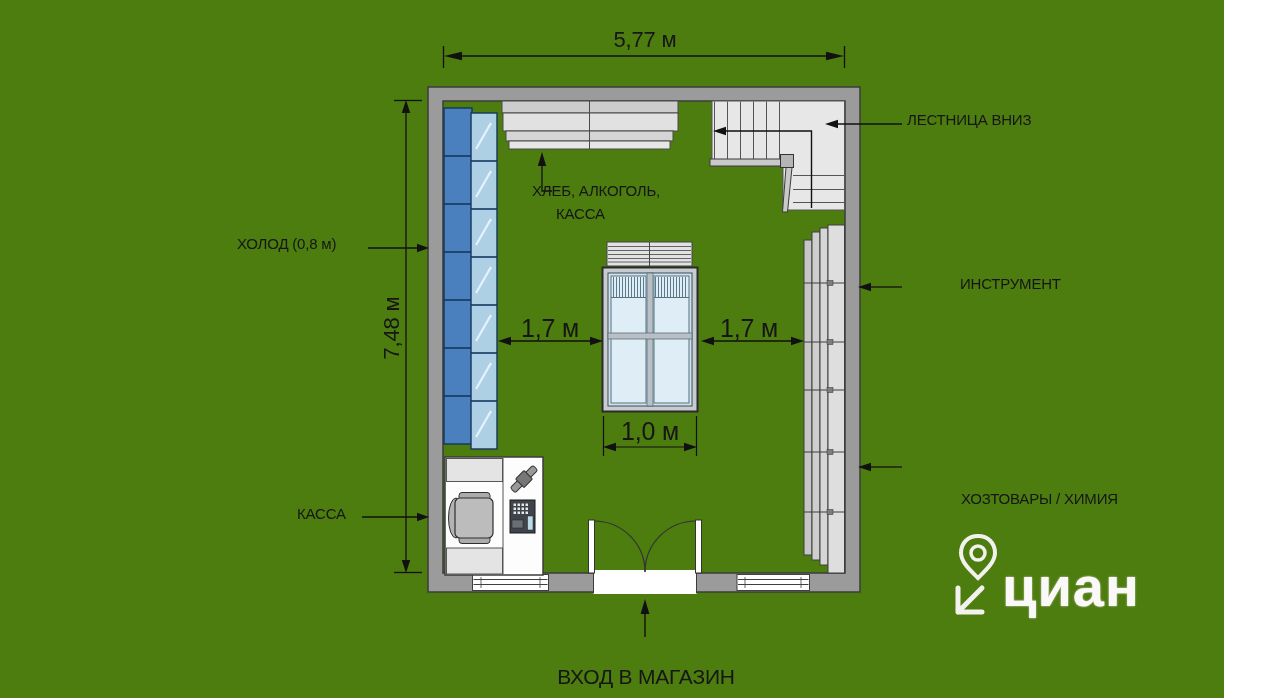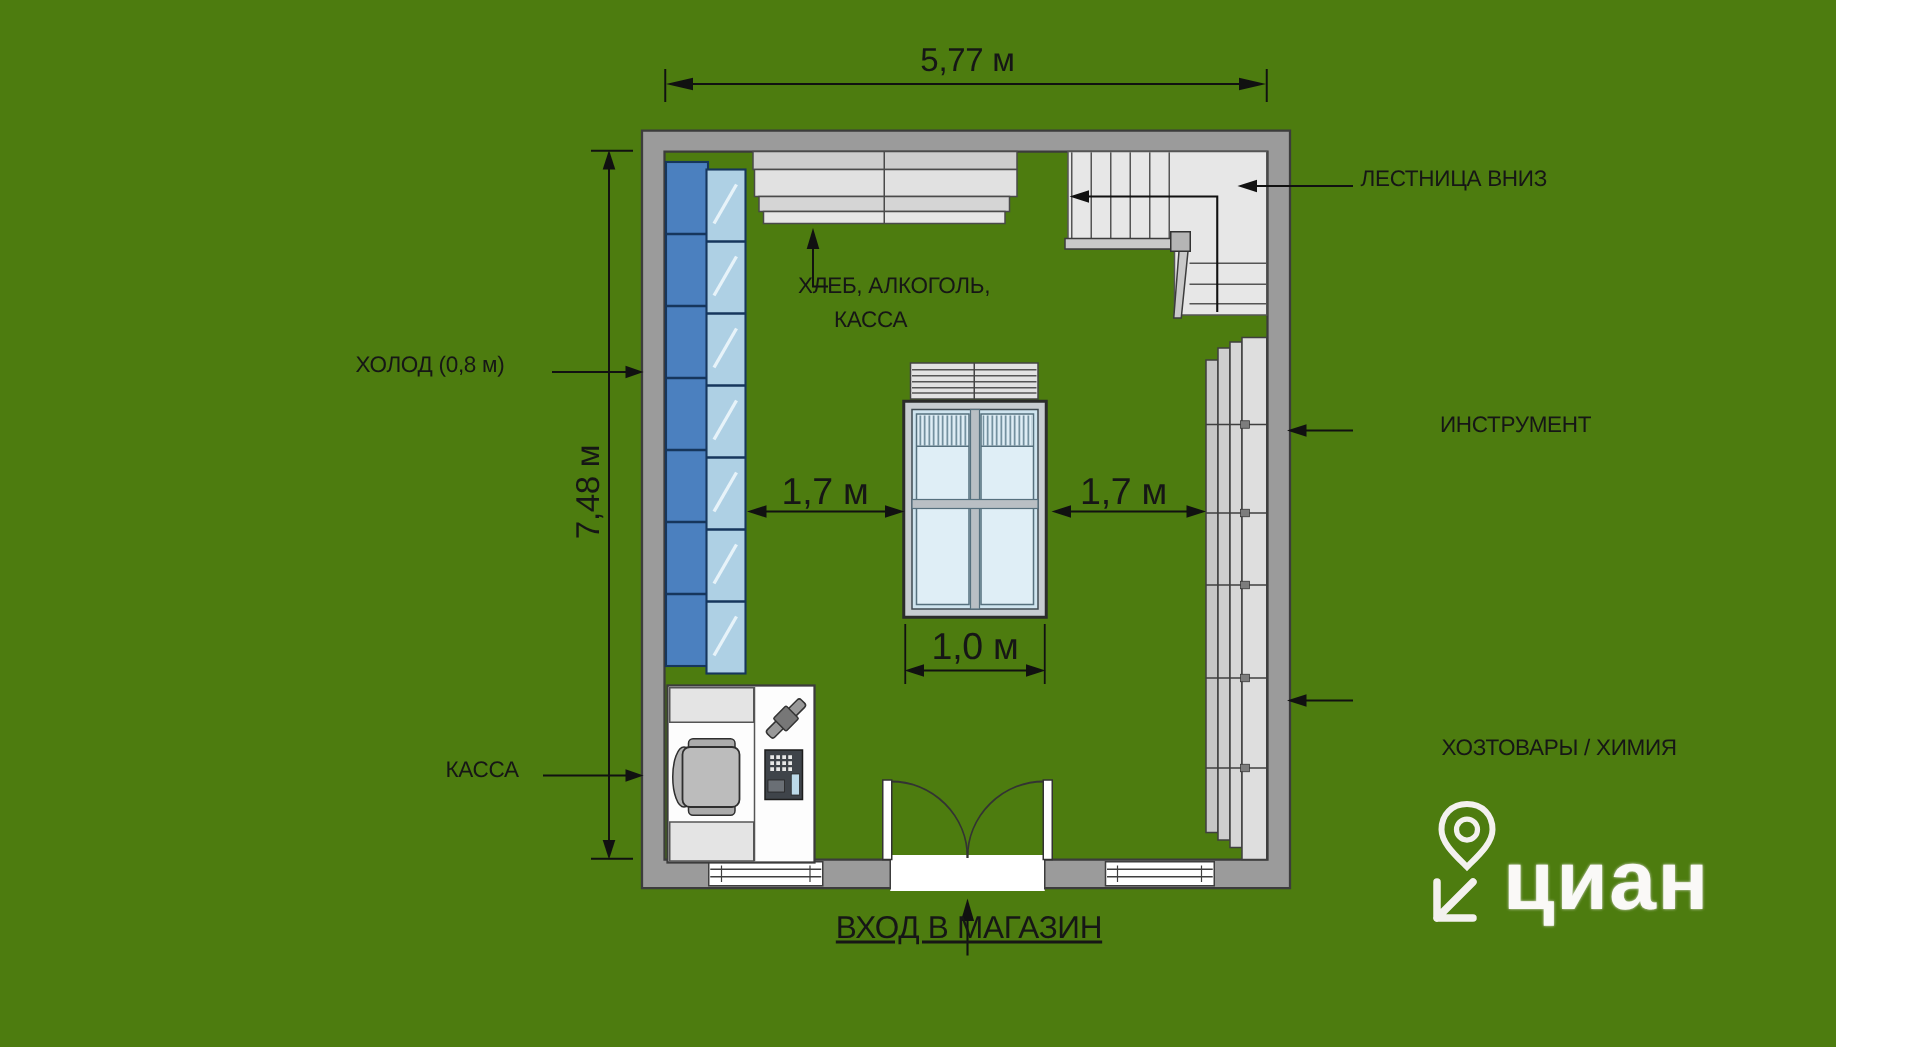--- a/index.html
+++ b/index.html
@@ -261,21 +261,21 @@
 
   <div class="lbl" style="left:532px; top:183px;">ХЛЕБ, АЛКОГОЛЬ,</div>
   <div class="lbl" style="left:556px; top:206px;">КАССА</div>
 
   <div class="lbl" style="left:907px; top:112px;">ЛЕСТНИЦА ВНИЗ</div>
 
   <div class="lbl" style="left:960px; top:276px;text-align:right;">ИНСТРУМЕНТ</div>
 
   <div class="lbl" style="left:961px; top:456px;margin-top:35px;">ХОЗТОВАРЫ / ХИМИЯ</div>
 
-  <div class="lbl center" style="left:546px; top:607px; width:200px; font-size:21px;text-decoration:underline;">ВХОД В МАГАЗИН</div>
+  <div class="lbl center" style="left:546px; top:665px; width:200px; font-size:21px;">ВХОД В МАГАЗИН</div>
 
   <div class="watermark">
     <svg width="60" height="110" viewBox="0 0 60 110">
       <path d="M30,12 C20,12 13,19 13,29 C13,38 22,46 30,54 C38,46 47,38 47,29 C47,19 40,12 30,12 Z" fill="none" stroke="#f3f1ee" stroke-width="4"></path>
       <circle cx="30" cy="29" r="7" fill="none" stroke="#f3f1ee" stroke-width="3.5"></circle>
       <path d="M10,88 L34,64 M10,88 L34,88 M10,88 L10,64" fill="none" stroke="#f3f1ee" stroke-width="5" stroke-linecap="round"></path>
     </svg>
     <span class="wm-text">циан</span>
   </div>
 

